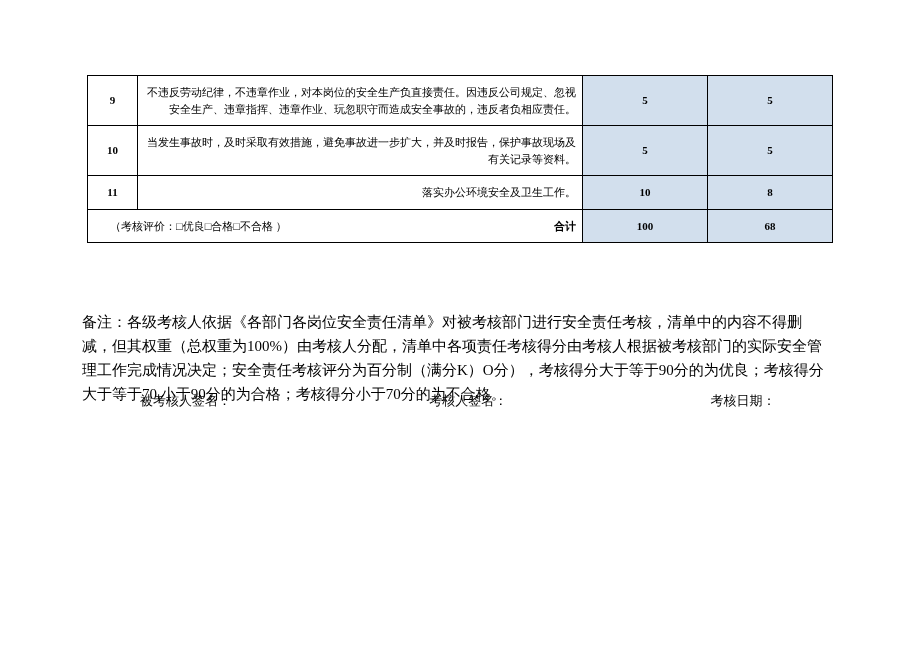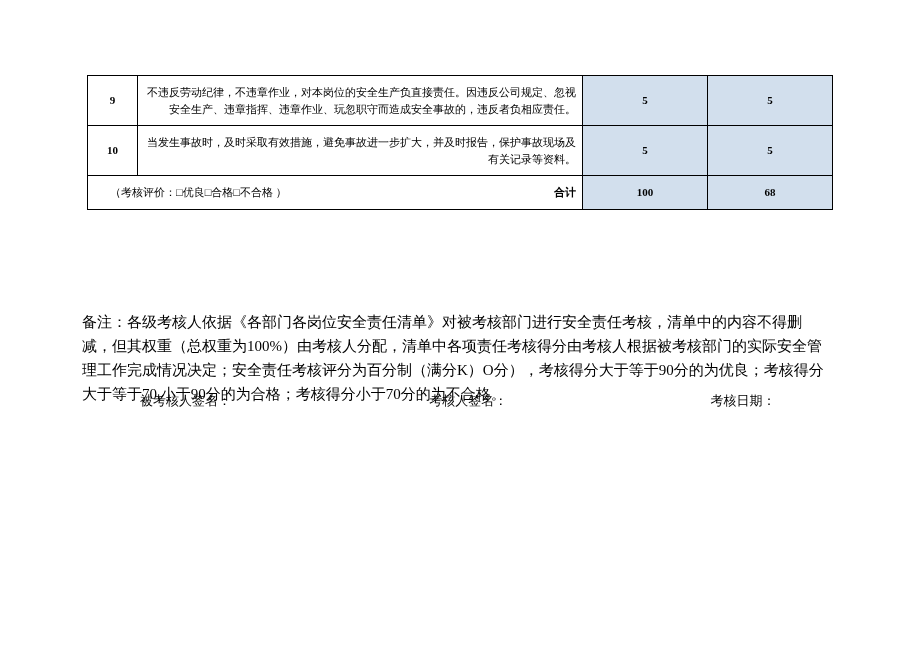--- a/index.html
+++ b/index.html
@@ -100,20 +100,26 @@
         <td class="col-desc">不违反劳动纪律，不违章作业，对本岗位的安全生产负直接责任。因违反公司规定、忽视安全生产、违章指挥、违章作业、玩忽职守而造成安全事故的，违反者负相应责任。</td>
         <td class="col-score-a">5</td>
         <td class="col-score-b">5</td>
       </tr>
       <tr>
         <td class="col-num">10</td>
         <td class="col-desc">当发生事故时，及时采取有效措施，避免事故进一步扩大，并及时报告，保护事故现场及有关记录等资料。</td>
         <td class="col-score-a">5</td>
         <td class="col-score-b">5</td>
       </tr>
+      <tr>
+        <td class="col-num">11</td>
+        <td class="col-desc">落实办公环境安全及卫生工作。</td>
+        <td class="col-score-a">10</td>
+        <td class="col-score-b">8</td>
+      </tr>
       <tr class="summary-row">
         <td class="col-desc" colspan="2">
           <span>（考核评价：□优良□合格□不合格                      ）</span>
           <span class="heji">合计</span>
         </td>
         <td class="col-score-a">100</td>
         <td class="col-score-b">68</td>
       </tr>
     </tbody>
   </table>

